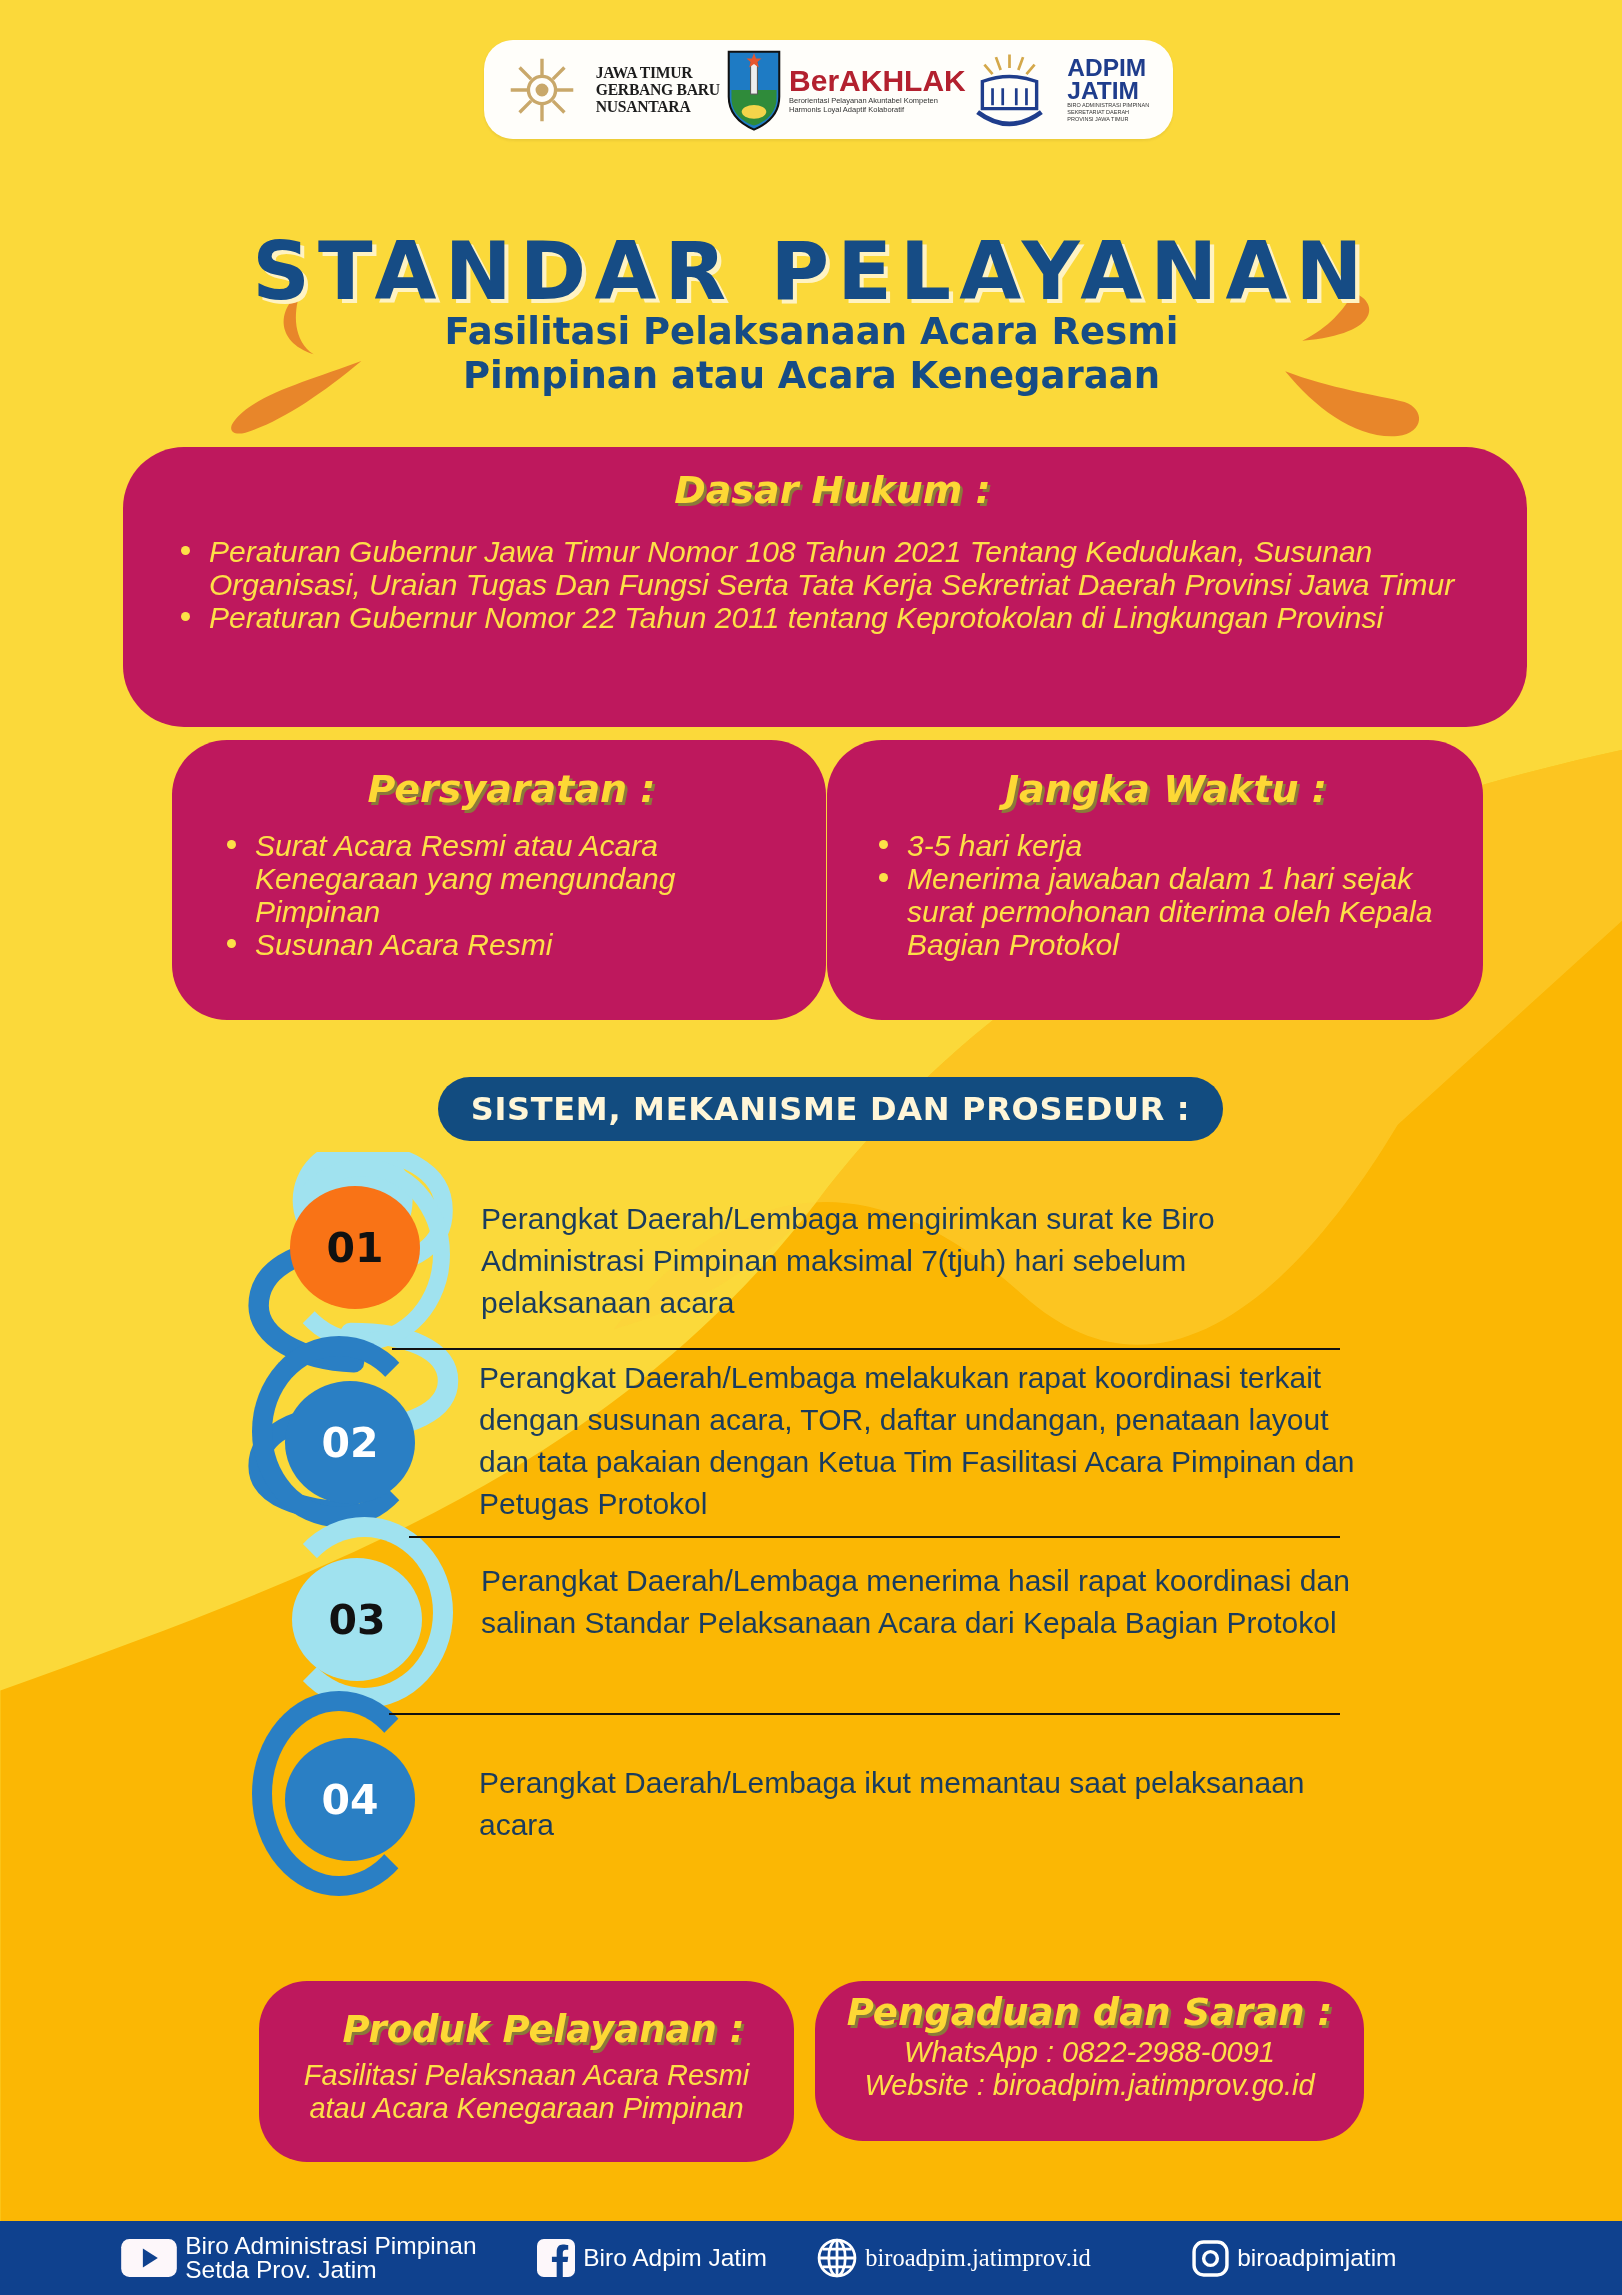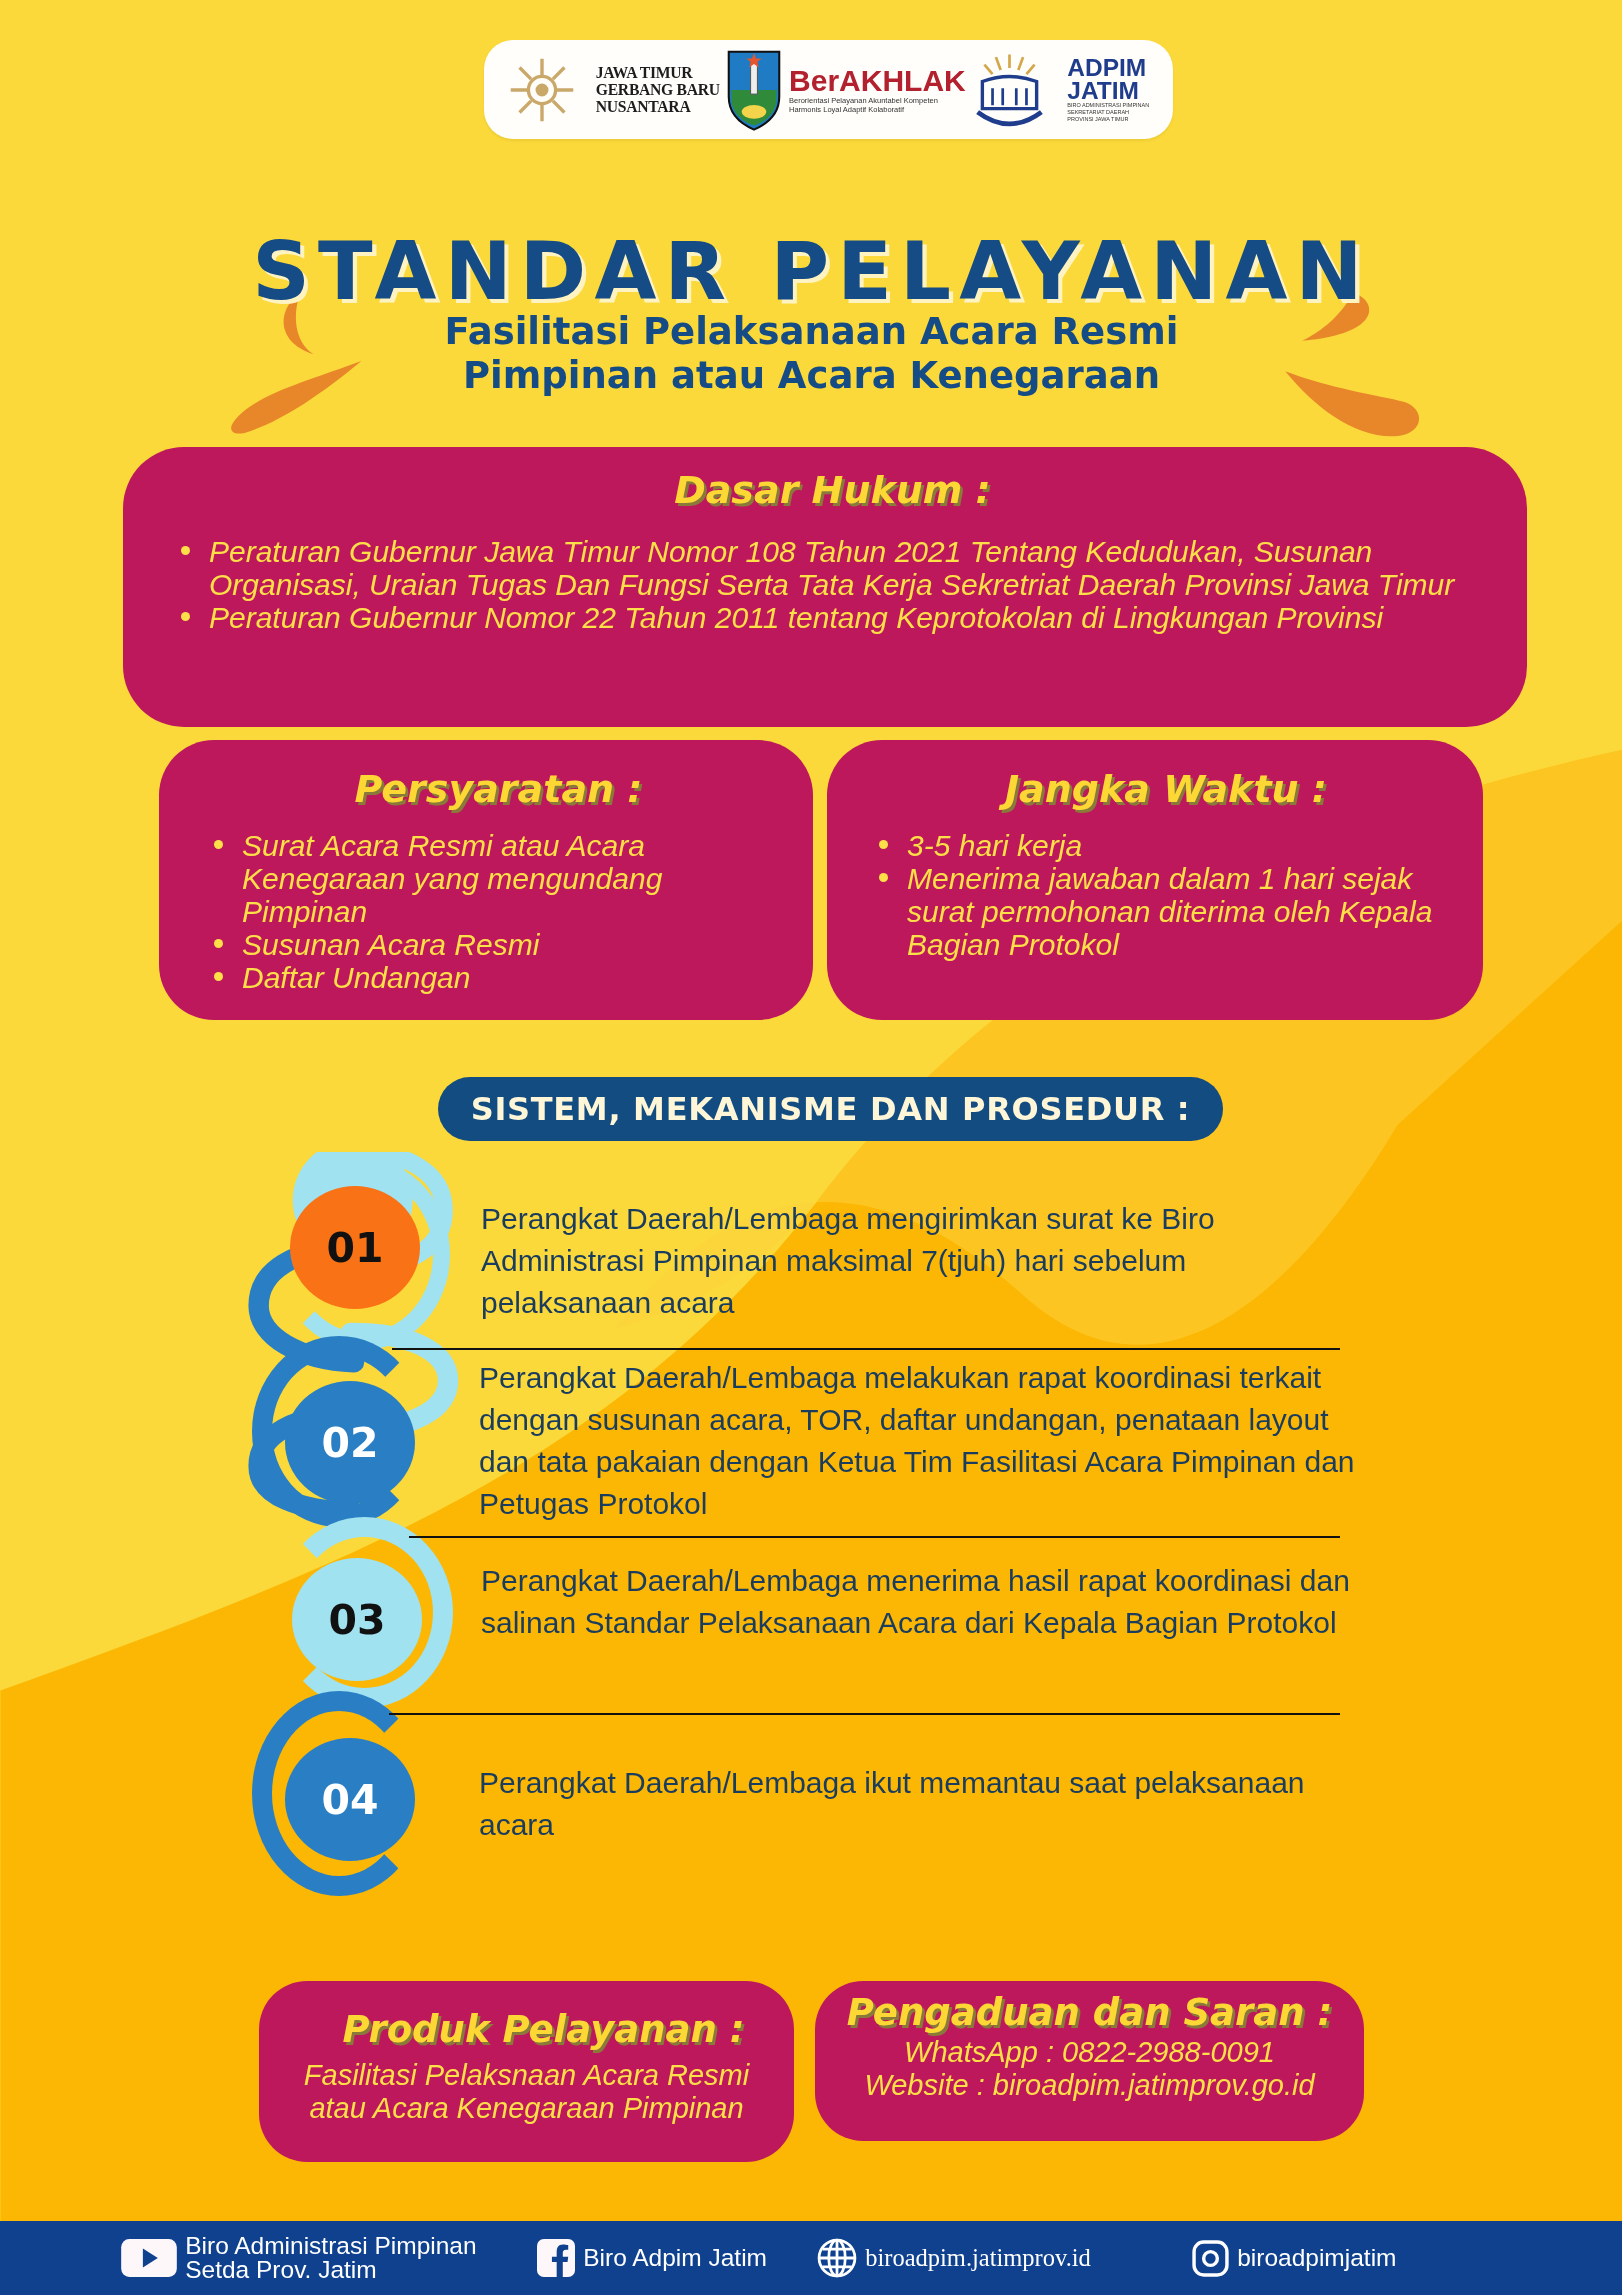--- a/index.html
+++ b/index.html
@@ -59,21 +59,21 @@
     position: relative; padding-left: 31px;
     font-size: 30px; line-height: 33px; color: #fde047;
   }
   .box li::before {
     content: ""; position: absolute; left: 2.7px; top: 11.6px;
     width: 8.9px; height: 8.9px; border-radius: 50%; background: #fde047;
   }
 
   .dasar { left: 123px; top: 447px; width: 1404px; height: 280px; padding: 20.5px 40px 0 55px; }
   .dasar .box-head { margin-bottom: 23px; }
-  .persyaratan { left: 159px; top: 740px; width: 654px; height: 280px; padding: 27px 27px 0 52px; border-radius: 55px; }
+  .persyaratan { left: 172px; top: 740px; width: 654px; height: 280px; padding: 27px 27px 0 52px; border-radius: 55px; }
   .jangka { left: 827px; top: 740px; width: 656px; height: 280px; padding: 27px 27px 0 49px; border-radius: 55px; }
   .persyaratan .box-head, .jangka .box-head { margin-bottom: 17.7px; }
 
   .section-pill {
     left: 438px; top: 1077px; width: 785px; height: 64px;
     background: #124c80; border-radius: 33px;
     display: flex; align-items: center; justify-content: center;
     font-family: "DejaVu Sans", sans-serif; font-weight: bold;
     font-size: 32px; color: #fff6d8; letter-spacing: 0.7px;
   }
@@ -179,21 +179,20 @@
     <li>Peraturan Gubernur Jawa Timur Nomor 108 Tahun 2021 Tentang Kedudukan, Susunan Organisasi, Uraian Tugas Dan Fungsi Serta Tata Kerja Sekretriat Daerah Provinsi Jawa Timur</li>
     <li>Peraturan Gubernur Nomor 22 Tahun 2011 tentang Keprotokolan di Lingkungan Provinsi</li>
   </ul>
 </div>
 
 <div class="layer box persyaratan">
   <div class="box-head">Persyaratan :</div>
   <ul>
     <li>Surat Acara Resmi atau Acara Kenegaraan yang mengundang Pimpinan</li>
     <li>Susunan Acara Resmi</li>
-    <li>Daftar Undangan</li>
   </ul>
 </div>
 
 <div class="layer box jangka">
   <div class="box-head">Jangka Waktu :</div>
   <ul>
     <li>3-5 hari kerja</li>
     <li>Menerima jawaban dalam 1 hari sejak surat permohonan diterima oleh Kepala Bagian Protokol</li>
   </ul>
 </div>

